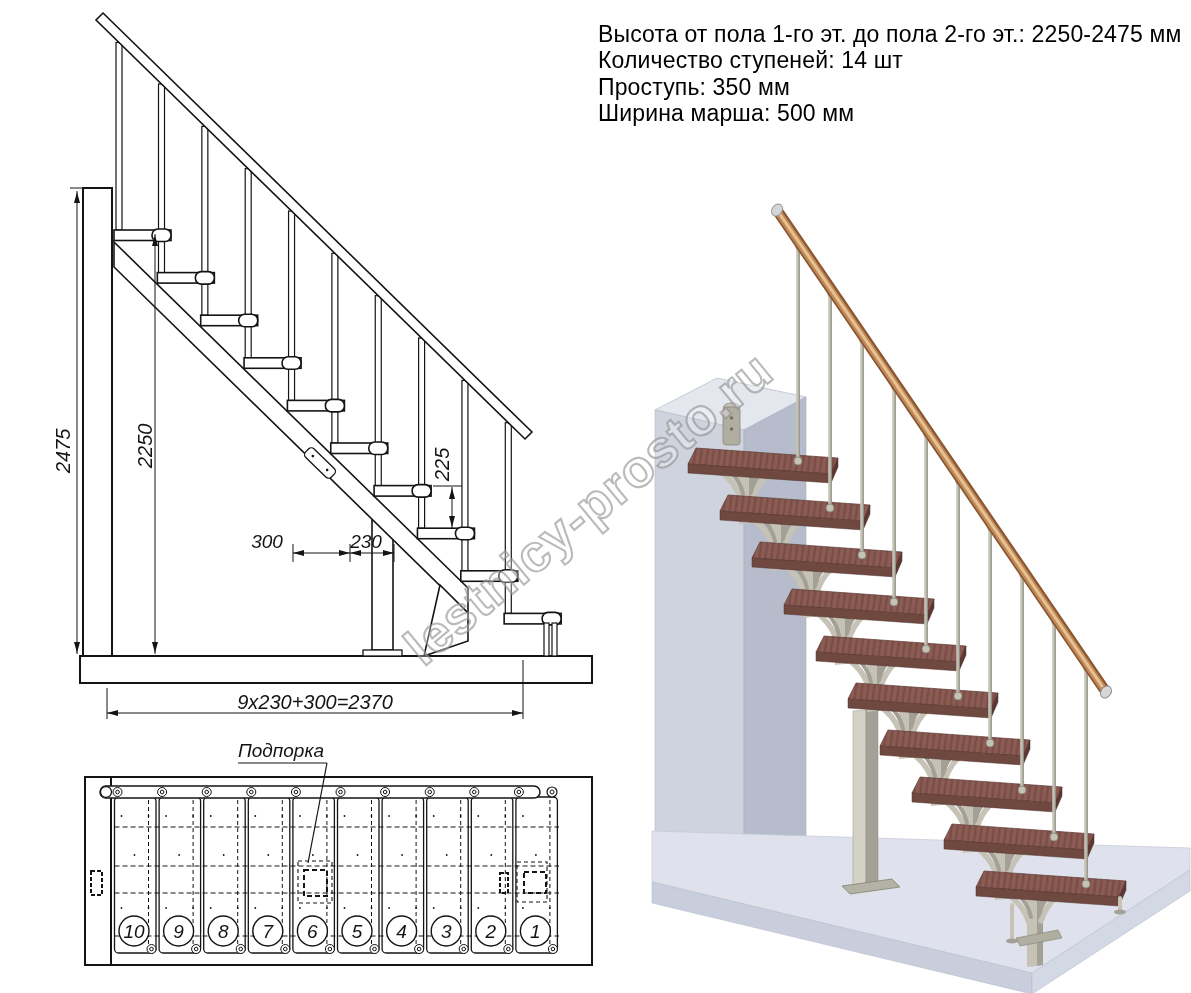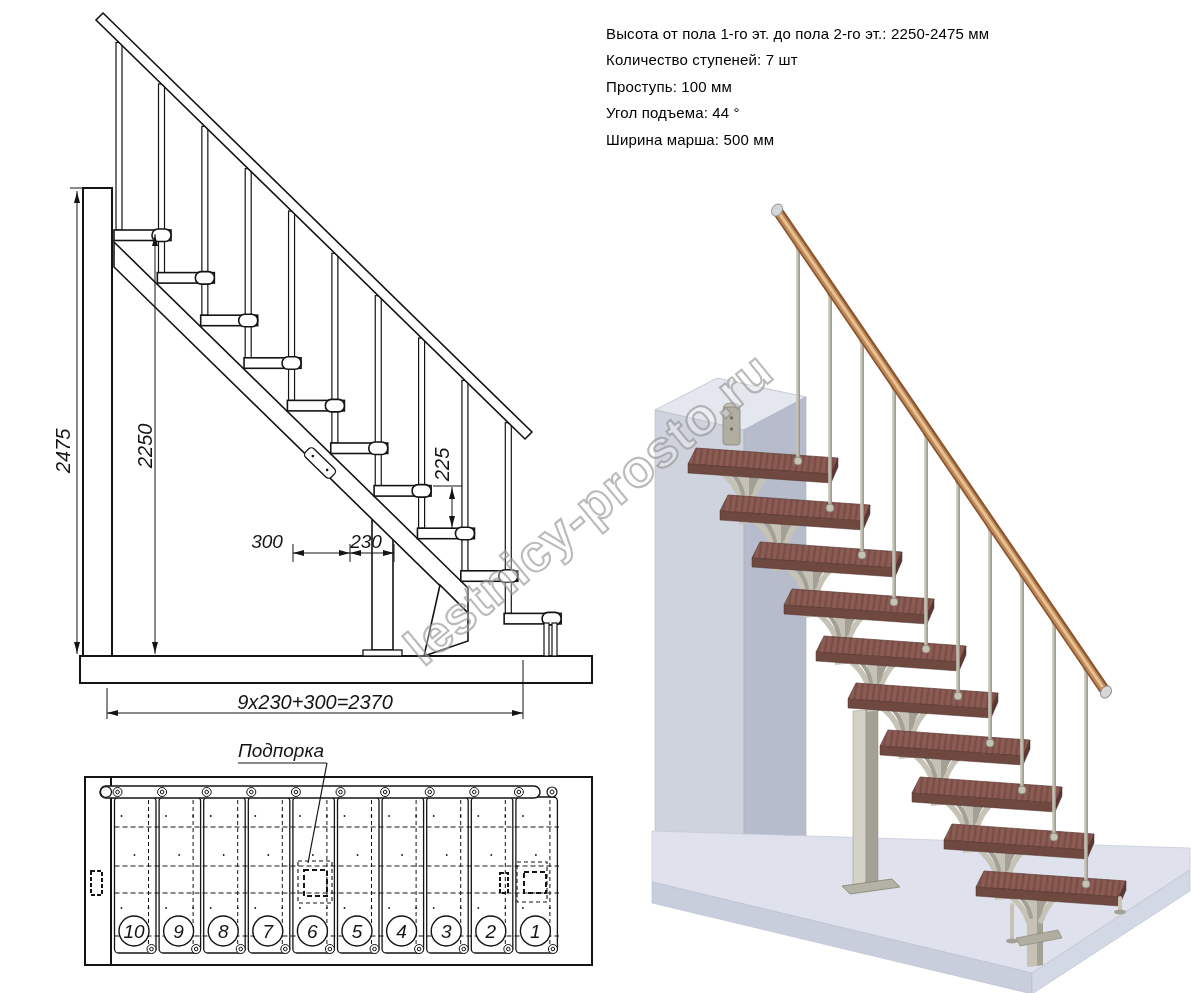--- a/index.html
+++ b/index.html
@@ -1,20 +1,20 @@
 <!DOCTYPE html>
 <html><head>
 <meta charset="utf-8">
 <style>
   html,body{margin:0;padding:0;background:#fff;}
   .canvas{position:relative;width:1191px;height:993px;background:#ffffff;overflow:hidden;
           font-family:"Liberation Sans", sans-serif;}
   #scene{position:absolute;left:0;top:0;}
-  .specs{position:absolute;left:598px;top:21px;color:#000;font-size:15px;line-height:26.4px;
-         letter-spacing:0.15px;white-space:nowrap;margin-left:8px;}
+  .specs{position:absolute;left:598px;top:21px;color:#000;font-size:23px;line-height:26.4px;
+         letter-spacing:0.15px;white-space:nowrap;}
   .dimtext{font-family:"Liberation Sans",sans-serif;font-style:italic;font-size:20px;fill:#141414;}
   .dimtext-s{font-family:"Liberation Sans",sans-serif;font-style:italic;font-size:19px;fill:#141414;}
   .lbl{font-family:"Liberation Sans",sans-serif;font-style:italic;font-size:19px;fill:#141414;}
   .wm{font-family:"Liberation Sans",sans-serif;font-weight:bold;font-size:52px;letter-spacing:1px;
       fill:rgba(255,255,255,0.30);stroke:#8f8f8f;stroke-opacity:0.62;stroke-width:2.1px;}
   .ln{stroke:#141414;fill:none;}
   .w{fill:#ffffff;stroke:#141414;}
 </style>
 </head>
 <body>
@@ -441,18 +441,17 @@
         <path d="M777,210 L1102,686" fill="none" stroke="#e7c094" stroke-width="3" stroke-linecap="round"></path>
         <ellipse cx="777" cy="210" rx="6.5" ry="5" transform="rotate(-56 777 210)" fill="#d6d6d8" stroke="#97979c" stroke-width="1"></ellipse>
         <ellipse cx="1106" cy="692" rx="6.5" ry="5" transform="rotate(-56 1106 692)" fill="#d6d6d8" stroke="#8e8e94" stroke-width="1"></ellipse>
       </g>
 
     <text id="watermark" class="wm" transform="translate(600,522) rotate(-39.5)" text-anchor="middle">lestnicy-prosto.ru</text>
   </svg>
 
   <div class="specs">
     <div>Высота от пола 1-го эт. до пола 2-го эт.: 2250-2475 мм</div>
-    <div>Количество ступеней: 7 шт</div>
-    <div>Проступь: 100 мм</div>
-    <div>Угол подъема: 44 °</div>
+    <div>Количество ступеней: 14 шт</div>
+    <div>Проступь: 350 мм</div>
     <div>Ширина марша: 500 мм</div>
   </div>
 </div>
 
 </body></html>

